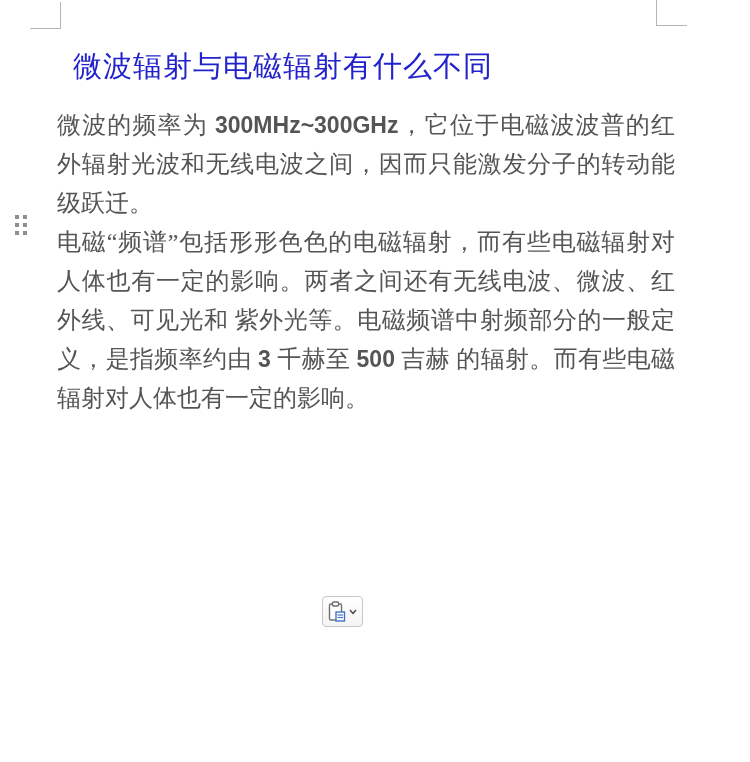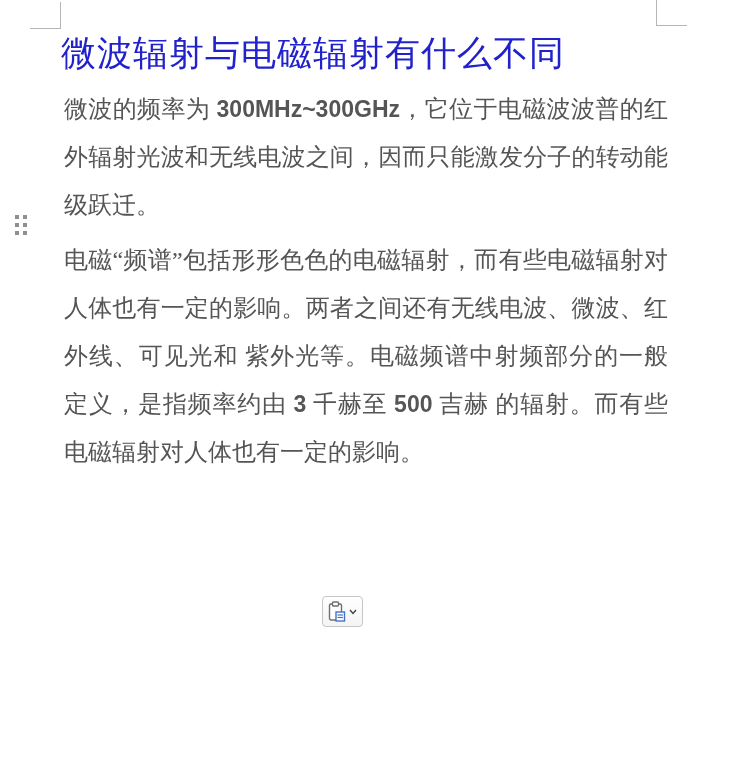--- a/index.html
+++ b/index.html
@@ -12,25 +12,25 @@
   .crop-tl{left:30px;top:2px;width:30px;height:26px;
     border-right:1px solid var(--mark-color);border-bottom:1px solid var(--mark-color);}
   .crop-tr{left:656px;top:0;width:30px;height:25px;
     border-left:1px solid var(--mark-color);border-bottom:1px solid var(--mark-color);}
   
   .drag-handle{position:absolute;left:15px;top:215px;display:grid;
     grid-template-columns:repeat(2,4px);grid-auto-rows:4px;gap:4px;cursor:grab;}
   .drag-handle span{background:var(--handle-color);display:block;}
   
   .content{position:absolute;left:57px;top:26px;width:618px;}
-  .doc-title{margin:4px;font-size:35px;line-height:48px;font-weight:normal;
+  .doc-title{margin:16px;font-size:29px;line-height:48px;font-weight:normal;
     color:var(--heading-color);letter-spacing:1px;}
   .doc-subtitle{margin:0;font-size:24px;line-height:44px;font-weight:bold;
     color:var(--heading-color);}
-  .paras p{margin:7px;font-size:24px;line-height:48px;text-align:justify;
+  .paras p{margin:0;font-size:24px;line-height:39px;text-align:justify;
     color:var(--body-color);}
   .paras .b{font-weight:bold;font-family:"Liberation Sans","DejaVu Sans",sans-serif;font-size:23px;}
   
   .paste-btn{position:absolute;left:322px;top:596px;width:41px;height:31px;
     background:linear-gradient(#ffffff,#f4f4f4);
     border:1px solid var(--button-border-color);border-radius:4px;
     display:flex;align-items:center;justify-content:center;gap:3px;
     padding:0;cursor:pointer;}
   .paste-btn svg{display:block;}
 </style>

